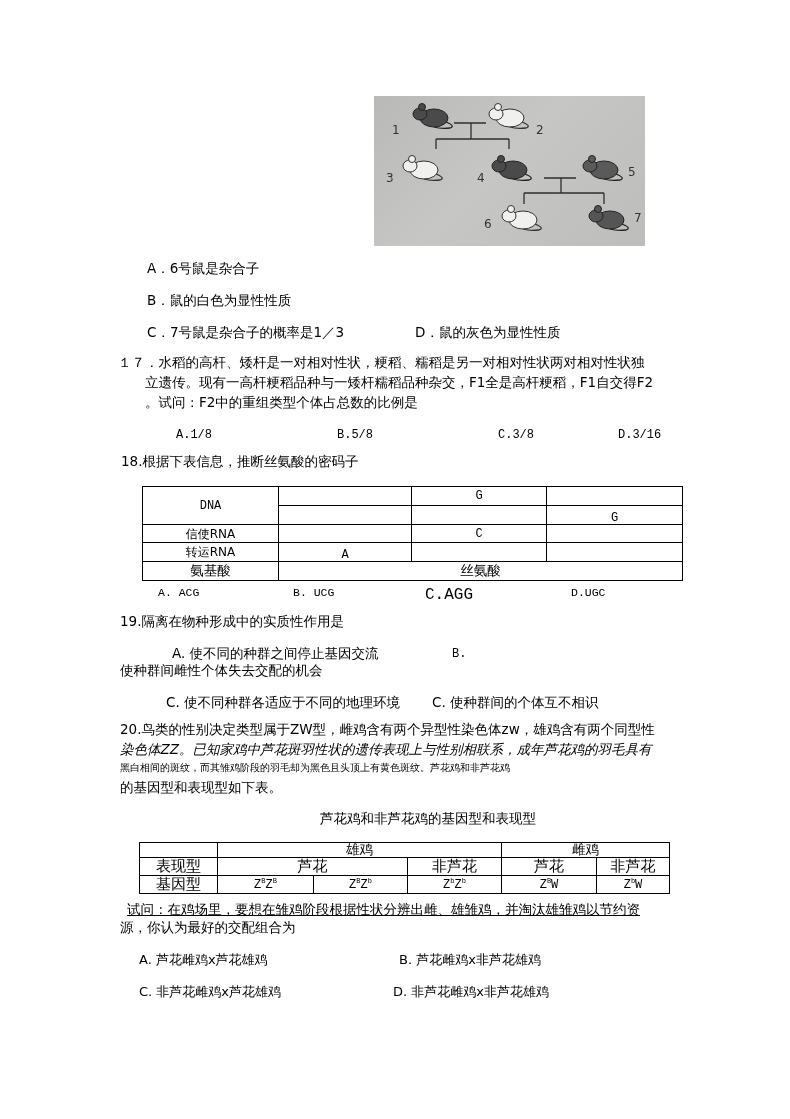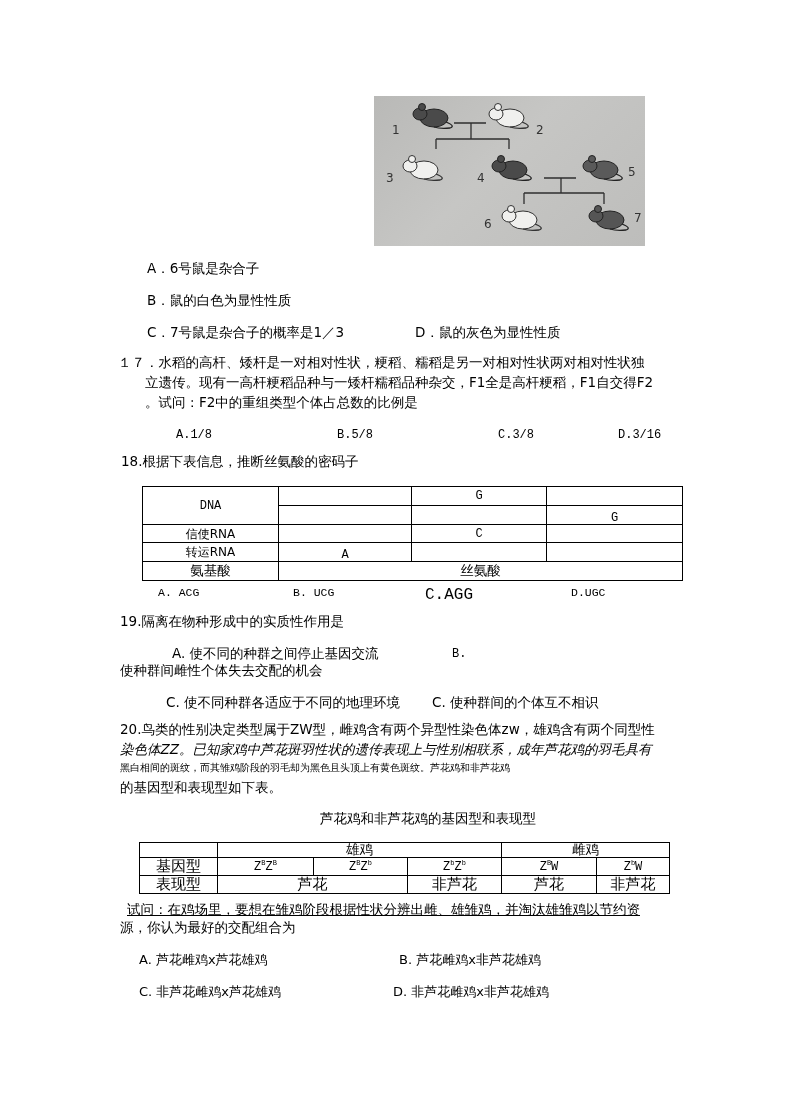--- a/index.html
+++ b/index.html
@@ -140,33 +140,33 @@
       <col style="width:95px">
       <col style="width:73px">
     </colgroup>
   <tbody>
       <tr style="height:15px">
     <td></td>
     <td colspan="3" style="font-size:13.5px">雄鸡</td>
     <td colspan="2" style="font-size:13.5px">雌鸡</td>
   </tr>
   <tr style="height:18px">
+    <td style="font-size:15px">表现型</td>
+    <td colspan="2" style="font-size:15px">芦花</td>
+    <td style="font-size:15px">非芦花</td>
+    <td style="font-size:15px">芦花</td>
+    <td style="font-size:15px">非芦花</td>
+  </tr>
+  <tr style="height:18px">
     <td style="font-size:15px">基因型</td>
     <td class="mono"><span>Z</span><span class="sup">B</span><span>Z</span><span class="sup">B</span></td>
     <td class="mono"><span>Z</span><span class="sup">B</span><span>Z</span><span class="sup">b</span></td>
     <td class="mono"><span>Z</span><span class="sup">b</span><span>Z</span><span class="sup">b</span></td>
     <td class="mono"><span>Z</span><span class="sup">B</span><span>W</span></td>
     <td class="mono"><span>Z</span><span class="sup">b</span><span>W</span></td>
-  </tr>
-  <tr style="height:18px">
-    <td style="font-size:15px">表现型</td>
-    <td colspan="2" style="font-size:15px">芦花</td>
-    <td style="font-size:15px">非芦花</td>
-    <td style="font-size:15px">芦花</td>
-    <td style="font-size:15px">非芦花</td>
   </tr>
 </tbody>
   </table>
 
 <div class="abs" style="left:127px;top:903px;font-size:13.5px;text-decoration:underline;">试问：在鸡场里，要想在雏鸡阶段根据性状分辨出雌、雄雏鸡，并淘汰雄雏鸡以节约资</div>
 <div class="abs" style="left:120px;top:921px;font-size:13.5px;">源，你认为最好的交配组合为</div>
 <div class="abs" style="left:139px;top:953px;font-size:13px;">A. 芦花雌鸡x芦花雄鸡</div>
 <div class="abs" style="left:399px;top:953px;font-size:13px;">B. 芦花雌鸡x非芦花雄鸡</div>
 <div class="abs" style="left:139px;top:985px;font-size:13px;">C. 非芦花雌鸡x芦花雄鸡</div>
 <div class="abs" style="left:393px;top:985px;font-size:13px;">D. 非芦花雌鸡x非芦花雄鸡</div>

